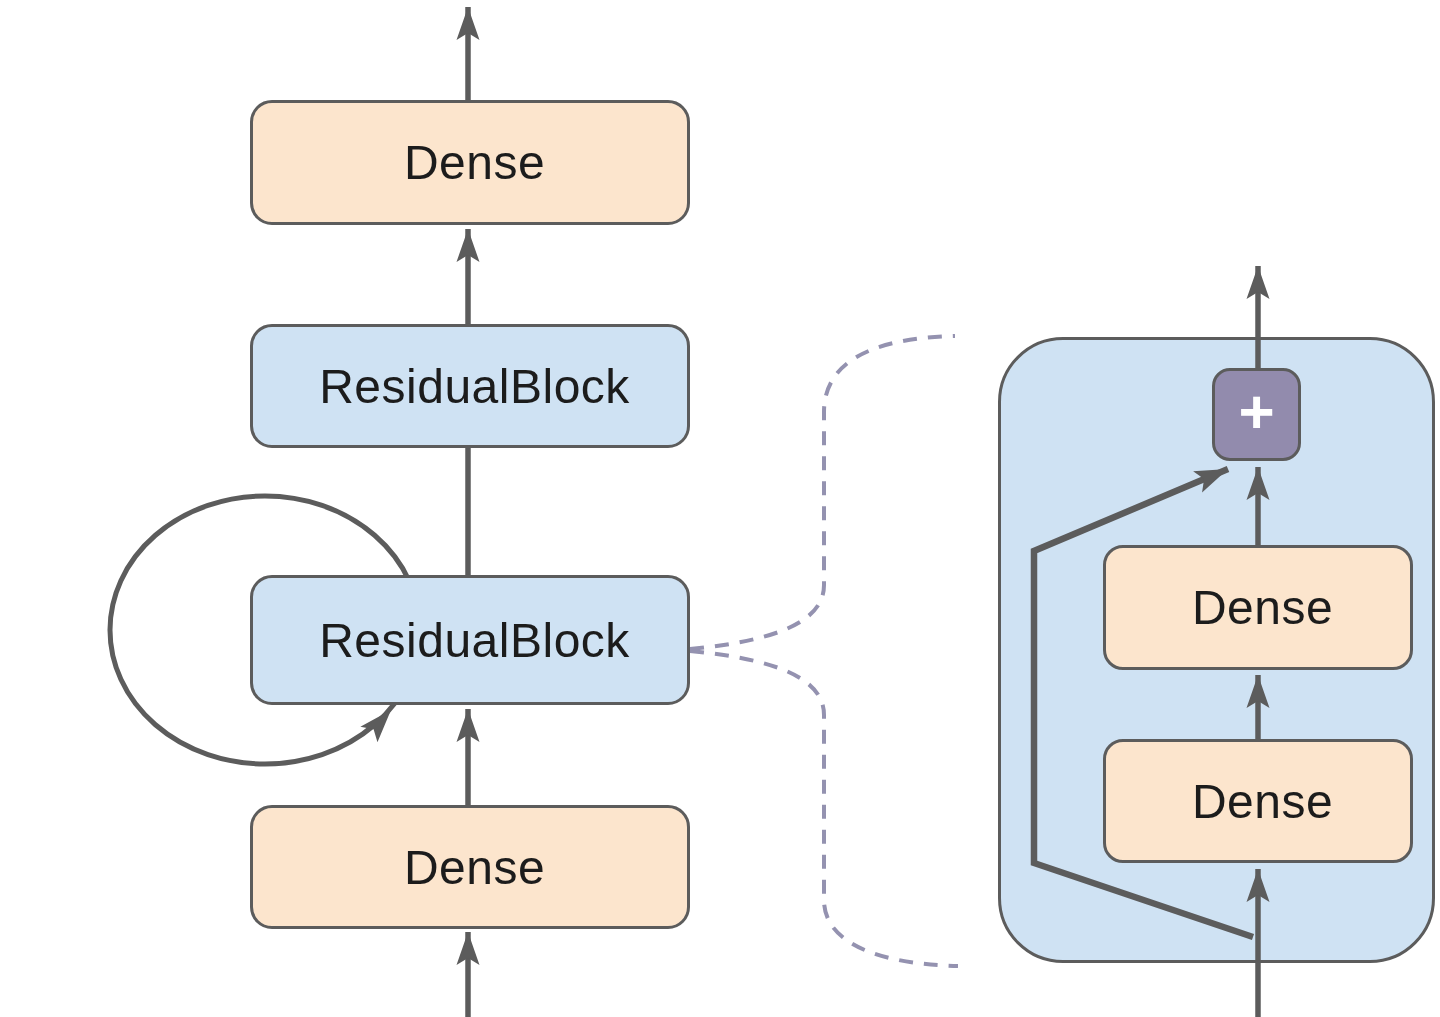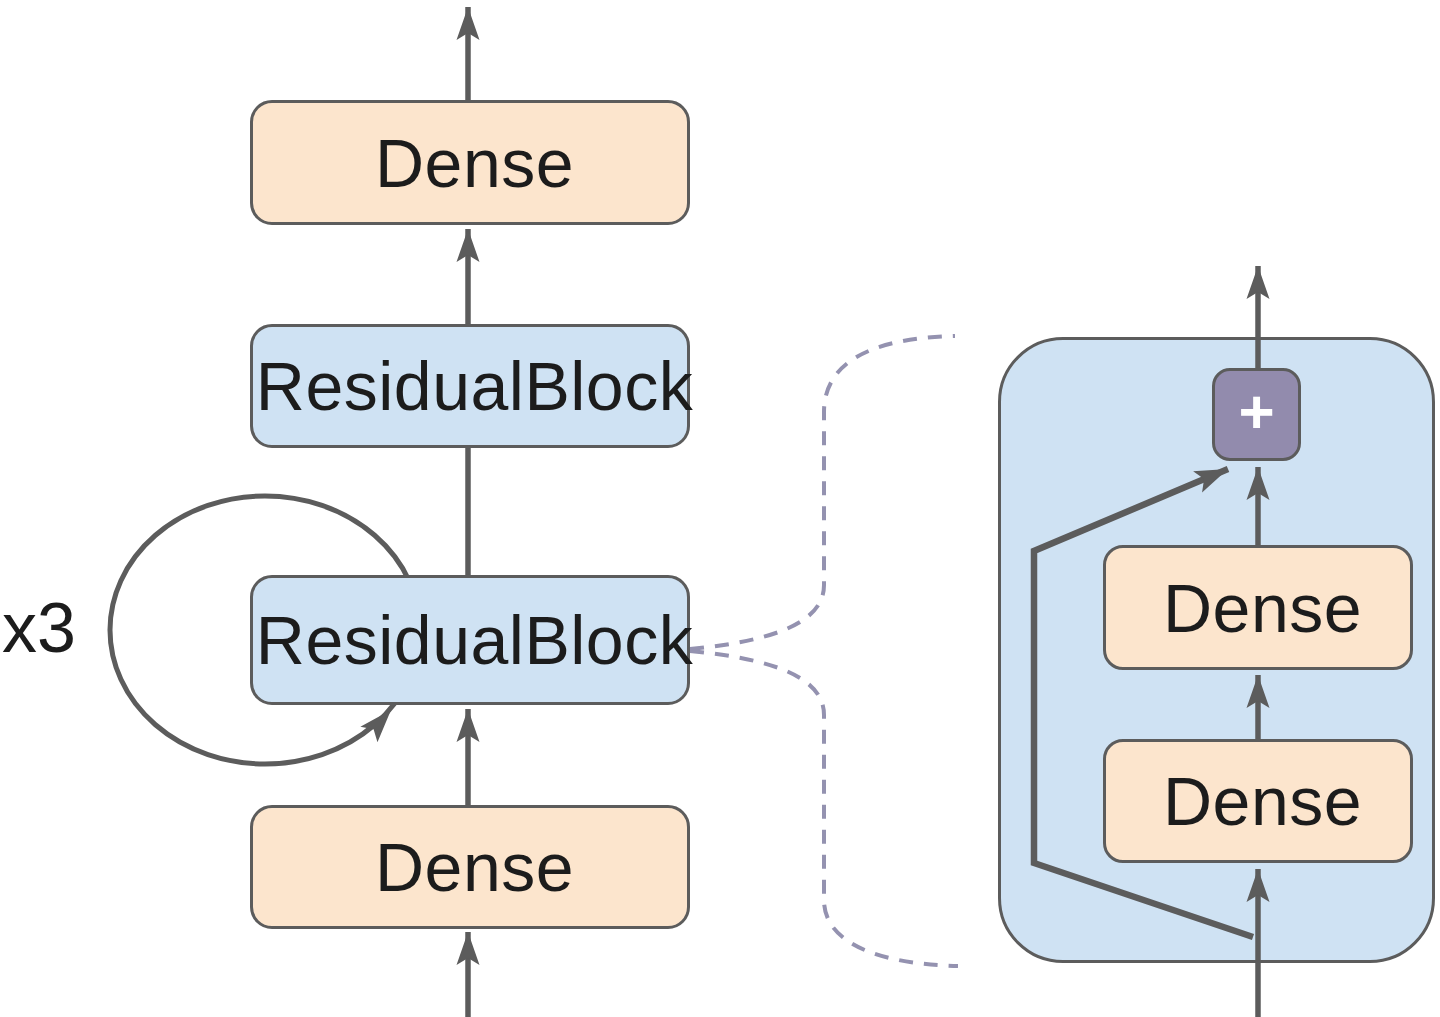--- a/index.html
+++ b/index.html
@@ -27,21 +27,21 @@
   .z3{z-index:3}
 
   .block{
     position:absolute;
     box-sizing:border-box;
     border:3.5px solid var(--border,#5c5c5c);
     border-radius:22px;
     display:flex;
     align-items:center;
     justify-content:center;
-    font-size:68px;
+    font-size:48px;
     color:var(--text,#1c1c1c);
     z-index:4;
     letter-spacing:0.5px;
     padding-left:9px;
   }
   .dense{background:var(--dense-fill,#fce5cd);}
   .residual{background:var(--residual-fill,#cfe2f3);text-align:center;}
 
   .detail-container{
     position:absolute;
@@ -145,21 +145,20 @@
   </div>
 
   <div class="block residual" style="left:250px; top:575px; width:440px; height:130px;">
     <span>ResidualBlock</span>
   </div>
 
   <div class="block dense" style="left:250px; top:805px; width:440px; height:124px;">
     <span>Dense</span>
   </div>
 
-  <div class="repeat-label">x3</div>
 
   <div class="block dense" style="left:1103px; top:545px; width:310px; height:125px; border-radius:20px;">
     <span>Dense</span>
   </div>
 
   <div class="block dense" style="left:1103px; top:739px; width:310px; height:124px; border-radius:20px;">
     <span>Dense</span>
   </div>
 
   <div class="plus-node">

